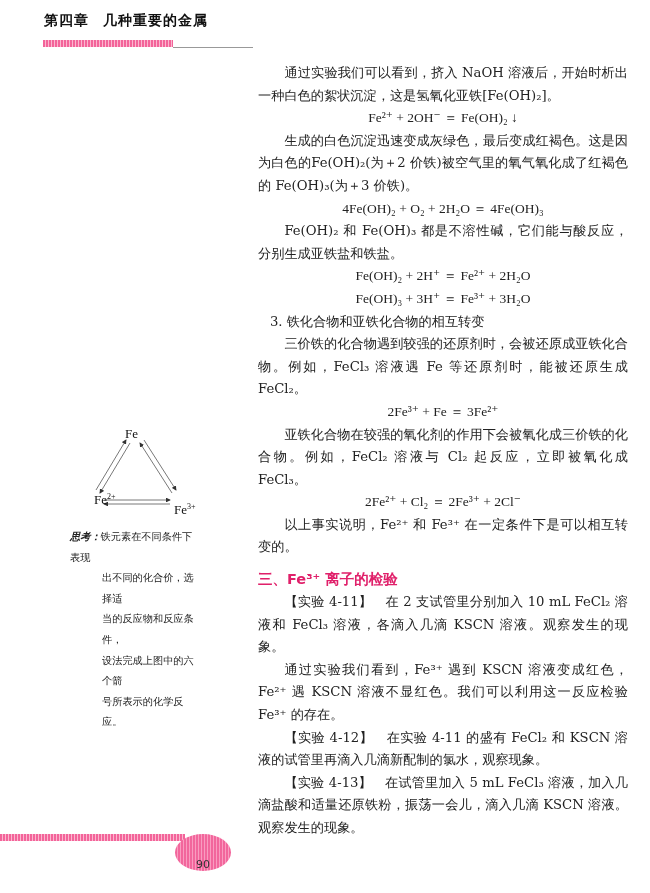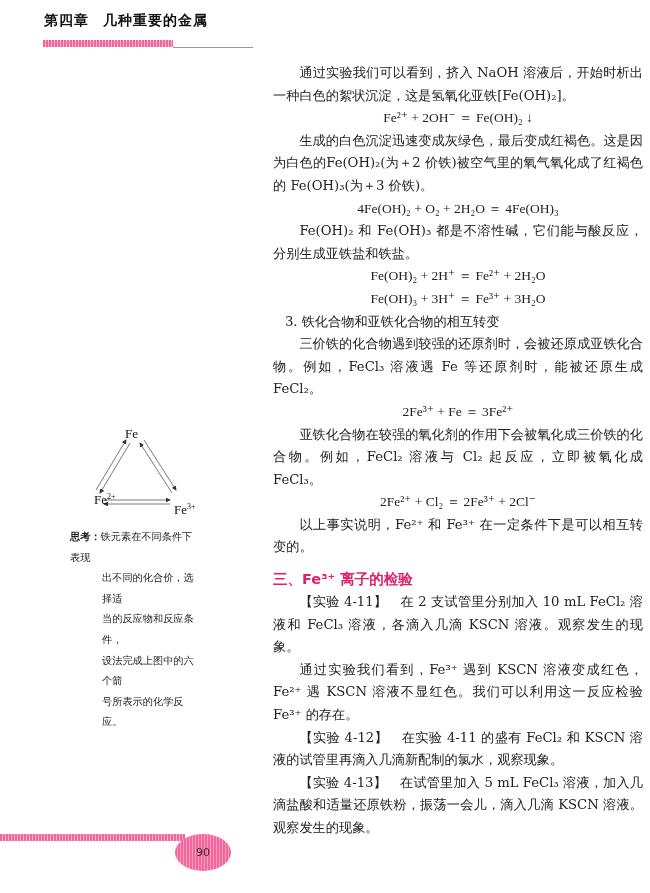--- a/index.html
+++ b/index.html
@@ -4,40 +4,40 @@
 <style>
   html, body { margin:0; padding:0; background:#ffffff; }
   body { width:650px; height:893px; position:relative; overflow:hidden;
          font-family:"DejaVu Serif","Liberation Serif",serif; color:#222; }
   .chapter-title { position:absolute; left:44px; top:12px; font-family:"DejaVu Sans","Liberation Sans",sans-serif;
          font-size:14px; font-weight:bold; color:#111; letter-spacing:1px; }
   .chapter-title .gap { display:inline-block; width:14px; }
   .header-bar { position:absolute; left:43px; top:40px; width:130px; height:7px;
          background:repeating-linear-gradient(90deg,#f3649a 0 2px,#fbb7cf 2px 3px); }
   .header-rule { position:absolute; left:173px; top:47px; width:80px; height:1px; background:#999; }
-  .main { position:absolute; left:273px; top:62px; width:370px; font-size:13.2px; line-height:22.6px; }
+  .main { position:absolute; left:258px; top:62px; width:370px; font-size:13.2px; line-height:22.6px; }
   .main p { margin:0; text-indent:2em; text-align:justify; }
   .main .eq { text-indent:0; text-align:center; font-family:"Liberation Serif","DejaVu Serif",serif; font-size:13.5px; }
   .main .sub-h { text-indent:0.9em; }
   .main .sec { text-indent:0; margin:8px 0 0 0; color:#e0206a; font-family:"DejaVu Sans","Liberation Sans",sans-serif;
          font-size:14.5px; font-weight:bold; line-height:24px; }
   sup, sub { font-size:0.62em; line-height:0; }
   .diagram { position:absolute; left:78px; top:426px; width:130px; height:86px;
          font-family:"Liberation Serif","DejaVu Serif",serif; font-size:13px; color:#111; }
   .diagram .n { position:absolute; }
   .diagram svg { position:absolute; left:0; top:0; }
   .note { position:absolute; left:70px; top:527px; width:130px; font-size:10.2px; line-height:20.6px; color:#222; }
-  .note .lbl { font-weight:bold; font-family:"DejaVu Sans","Liberation Sans",sans-serif; }
+  .note .lbl { font-weight:bold; font-family:"DejaVu Sans","Liberation Sans",sans-serif;font-style:italic; }
   .note .line { display:block; padding-left:32px; }
   .note .line.first { padding-left:0; }
   .footer-bar { position:absolute; left:0; top:834px; width:185px; height:7px;
          background:repeating-linear-gradient(90deg,#f3649a 0 2px,#fbb7cf 2px 3px); }
   .page-badge { position:absolute; left:175px; top:834px; width:56px; height:37px; border-radius:50%;
          background:repeating-linear-gradient(90deg,#f2669c 0 2px,#f99cc0 2px 3px);
-         display:flex; align-items:center; justify-content:center;
+         display:flex; align-items:flex-end; justify-content:center;
          font-family:"DejaVu Sans","Liberation Sans",sans-serif; font-size:11px; color:#333; }
 </style>
 </head>
 <body>
 
 <div>
   <div class="chapter-title">
     <span>第四章</span><span class="gap"></span><span>几种重要的金属</span>
   </div>
   <div class="header-bar"></div>

